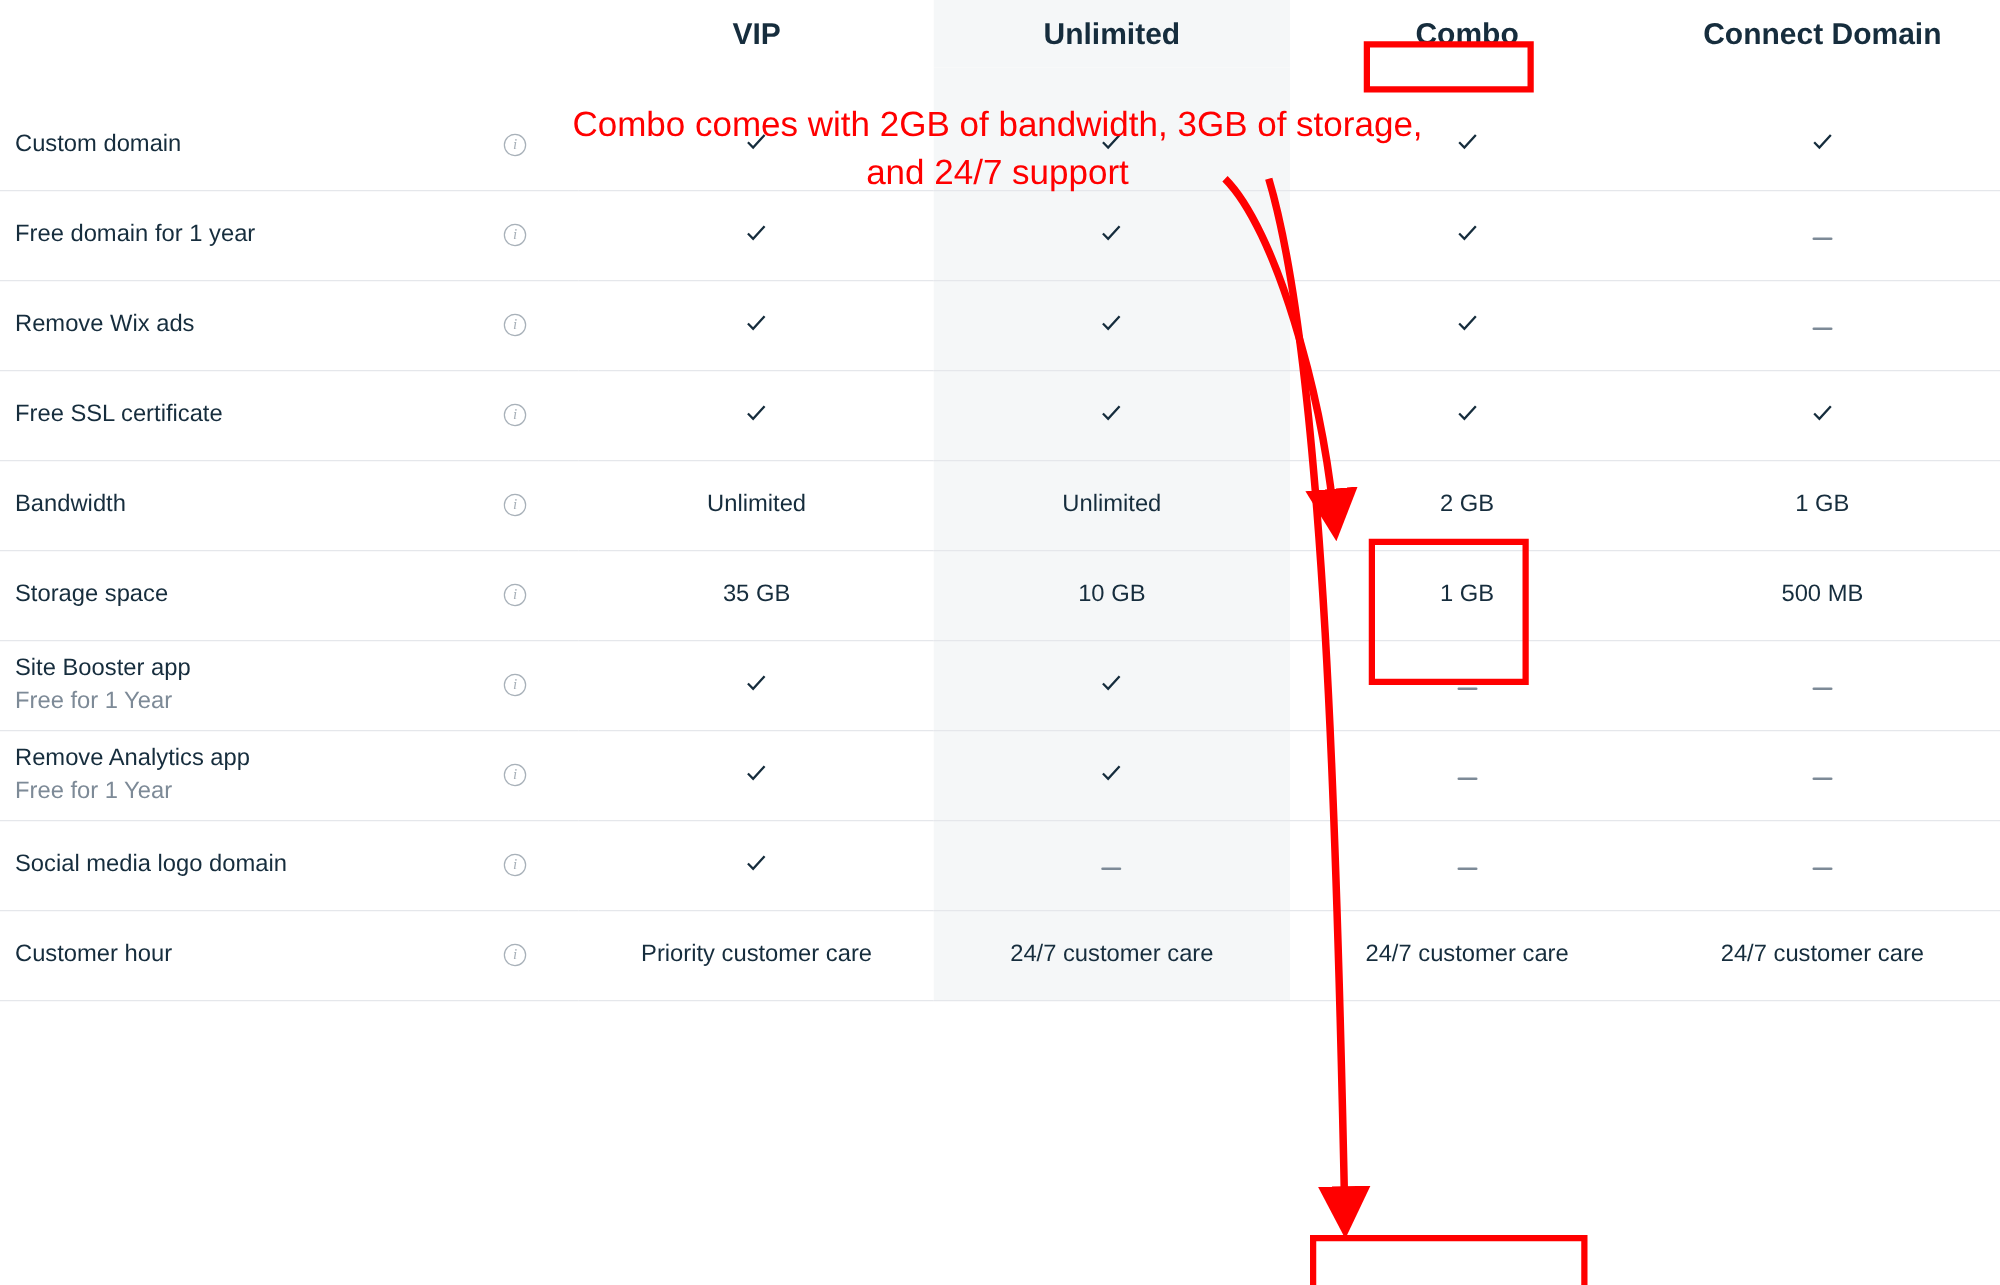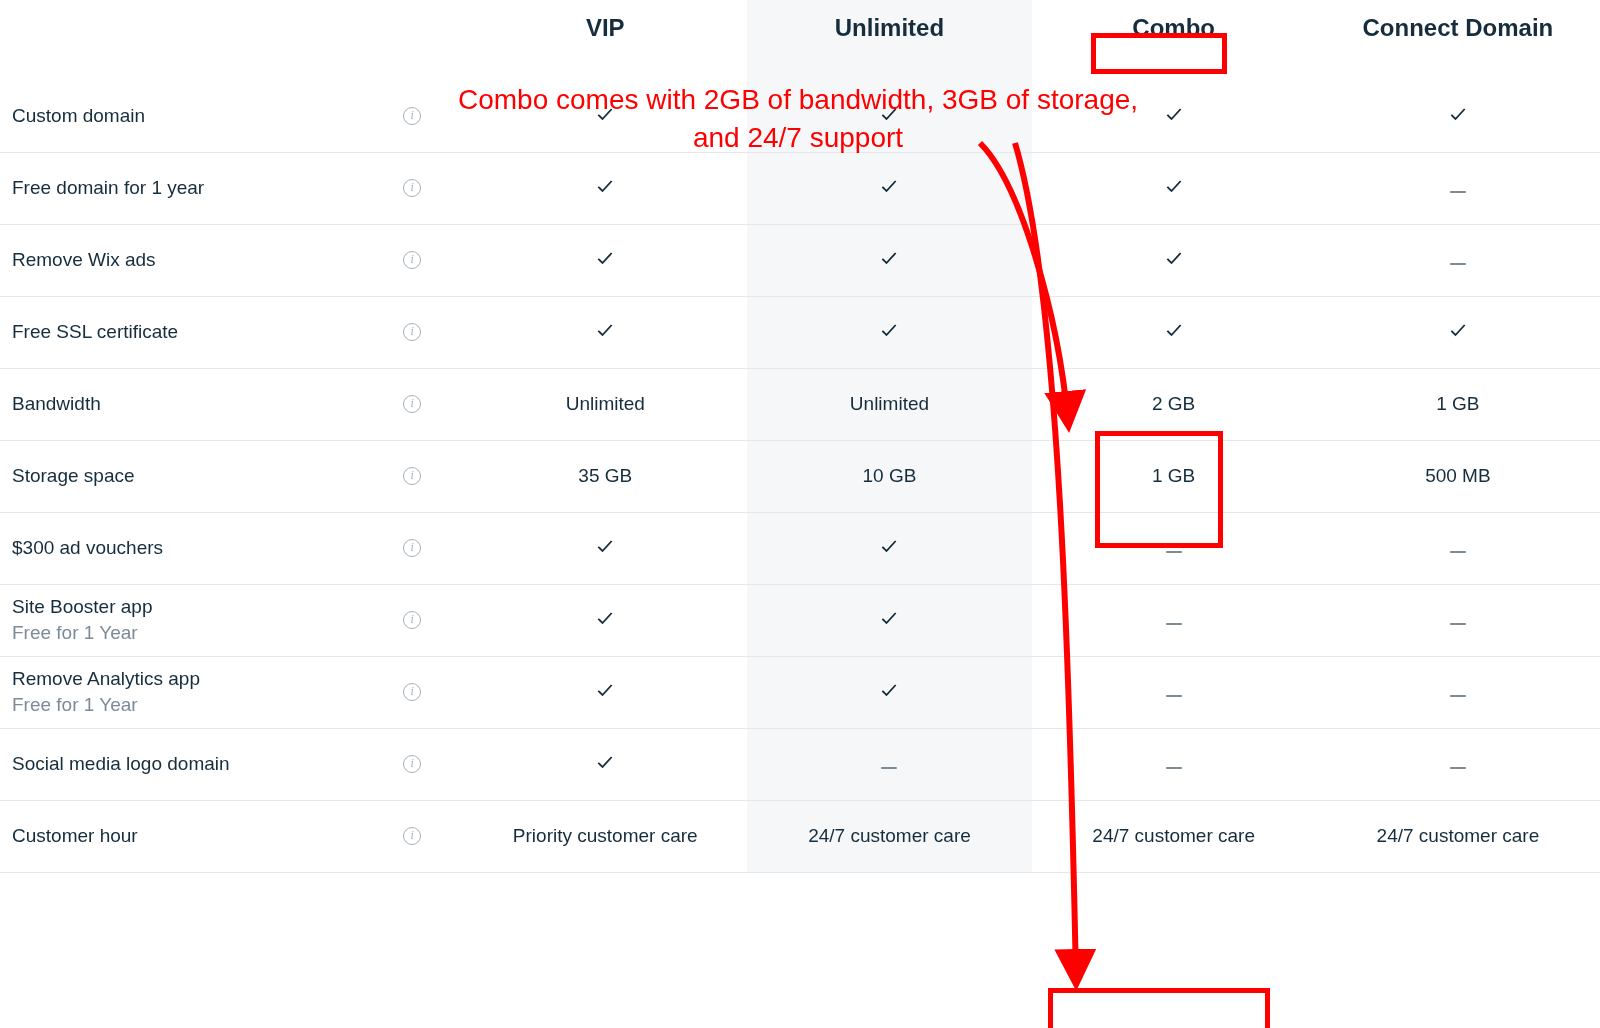--- a/index.html
+++ b/index.html
@@ -215,31 +215,20 @@
         <td class="col-plan"><span class="cell-text">1 GB</span></td>
       </tr>
       <tr>
         <td class="col-feature"><span class="feature-label">Storage space</span><span class="info-icon">i</span></td>
         <td class="col-plan"><span class="cell-text">35 GB</span></td>
         <td class="col-plan col-highlight"><span class="cell-text">10 GB</span></td>
         <td class="col-plan"><span class="cell-text">1 GB</span></td>
         <td class="col-plan"><span class="cell-text">500 MB</span></td>
       </tr>
       <tr>
-        <td class="col-feature"><span class="feature-label">$300 ad vouchers</span><span class="info-icon">i</span></td>
-        <td class="col-plan"><span class="check-icon"><svg viewBox="0 0 24 24">
-              <polyline points="4 13 9 18 20 6"></polyline>
-            </svg></span></td>
-        <td class="col-plan col-highlight"><span class="check-icon"><svg viewBox="0 0 24 24">
-              <polyline points="4 13 9 18 20 6"></polyline>
-            </svg></span></td>
-        <td class="col-plan"><span class="dash-icon"></span></td>
-        <td class="col-plan"><span class="dash-icon"></span></td>
-      </tr>
-      <tr>
         <td class="col-feature"><span class="feature-label"><span>Site Booster app</span><span class="feature-sublabel">Free for 1 Year</span></span><span class="info-icon">i</span></td>
         <td class="col-plan"><span class="check-icon"><svg viewBox="0 0 24 24">
               <polyline points="4 13 9 18 20 6"></polyline>
             </svg></span></td>
         <td class="col-plan col-highlight"><span class="check-icon"><svg viewBox="0 0 24 24">
               <polyline points="4 13 9 18 20 6"></polyline>
             </svg></span></td>
         <td class="col-plan"><span class="dash-icon"></span></td>
         <td class="col-plan"><span class="dash-icon"></span></td>
       </tr>

